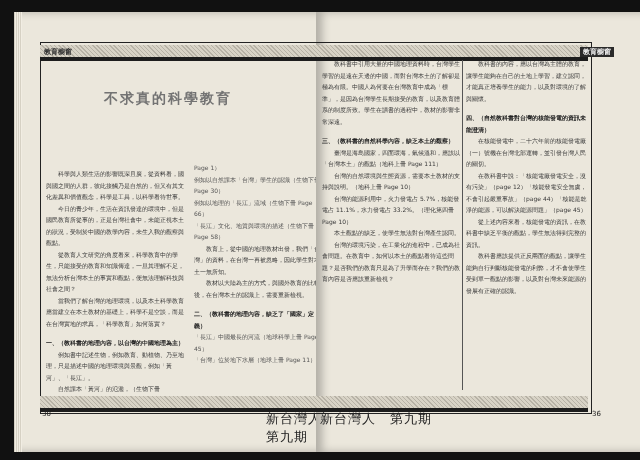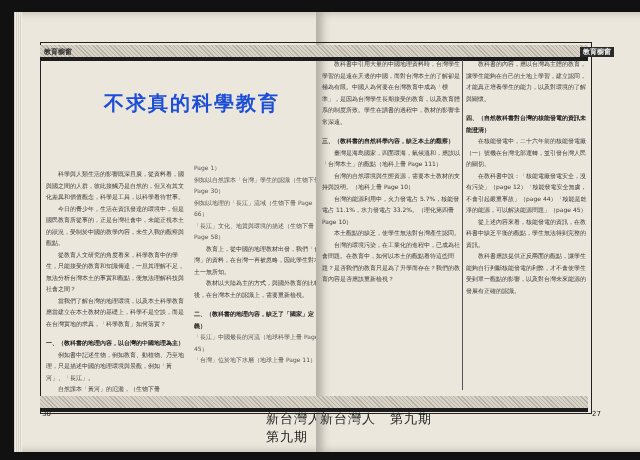--- a/index.html
+++ b/index.html
@@ -32,22 +32,22 @@
   .page.left .hbar.top { left:26px; top:33px; width:290px; }
   .page.right .hbar.top { left:0; top:33px; width:272px; }
   .page.left .hbar.bottom { left:26px; top:384px; width:290px; }
   .page.right .hbar.bottom { left:0; top:384px; width:272px; }
   .section-label {
     position:absolute; font-size:7px; color:#111; top:35px; font-weight:bold;
   }
   .page.left .section-label { left:30px; color:#333; }
   .page.right .section-label { right:30px; background:#2a2a2a; color:#eee; padding:0 3px; }
   .title {
-    position:absolute; left:90px; top:78px; font-size:20px; font-weight:bold;
-    letter-spacing:2px; color:#1d4ed8;
+    position:absolute; left:90px; top:78px; font-size:14px; font-weight:bold;
+    letter-spacing:2px; color:#737373;
   }
   .byline {
     position:absolute; left:210px; top:136px; font-size:9px; color:#222; letter-spacing:1px;
   }
   .col { position:absolute; font-size:6px; line-height:11.5px; color:#3a3a3a; }
   .col p { margin:0 0 0 0; text-indent:2em; }
   .col .heading { text-indent:0; margin-top:8px; color:#222; font-weight:bold; }
   .col .note { text-indent:0; color:#555; }
   .page.left .col.a { left:32px; top:156px; width:140px; }
   .page.left .col.b { left:180px; top:150px; width:128px; }
@@ -127,16 +127,16 @@
       <p>教科書的內容，應以台灣為主體的教育，讓學生能夠在自己的土地上學習，建立認同，才能真正培養學生的能力，以及對環境的了解與關懷。</p>
       <p class="heading">四、（自然教科書對台灣的核能發電的資訊未能澄清）</p>
       <p>在核能發電中，二十六年前的核能發電廠（一）號機在台灣北部運轉，並引發台灣人民的關切。</p>
       <p>在教科書中說：「核能電廠發電安全，沒有污染」（page 12）「核能發電安全無虞，不會引起嚴重事故」（page 44）「核能是乾淨的能源，可以解決能源問題」（page 45）</p>
       <p>從上述內容來看，核能發電的資訊，在教科書中缺乏平衡的觀點，學生無法得到完整的資訊。</p>
       <p>教科書應該提供正反兩面的觀點，讓學生能夠自行判斷核能發電的利弊，才不會使學生受到單一觀點的影響，以及對台灣未來能源的發展有正確的認識。</p>
     </div>
 
     <div class="hbar bottom"></div>
     <div class="footer-title" style="left:4px;">新台灣人　第九期</div>
-    <div class="page-num" style="left:276px;">27</div>
+    <div class="page-num" style="left:276px;">36</div>
   </div>
 
 </div>
 
 </body></html>

